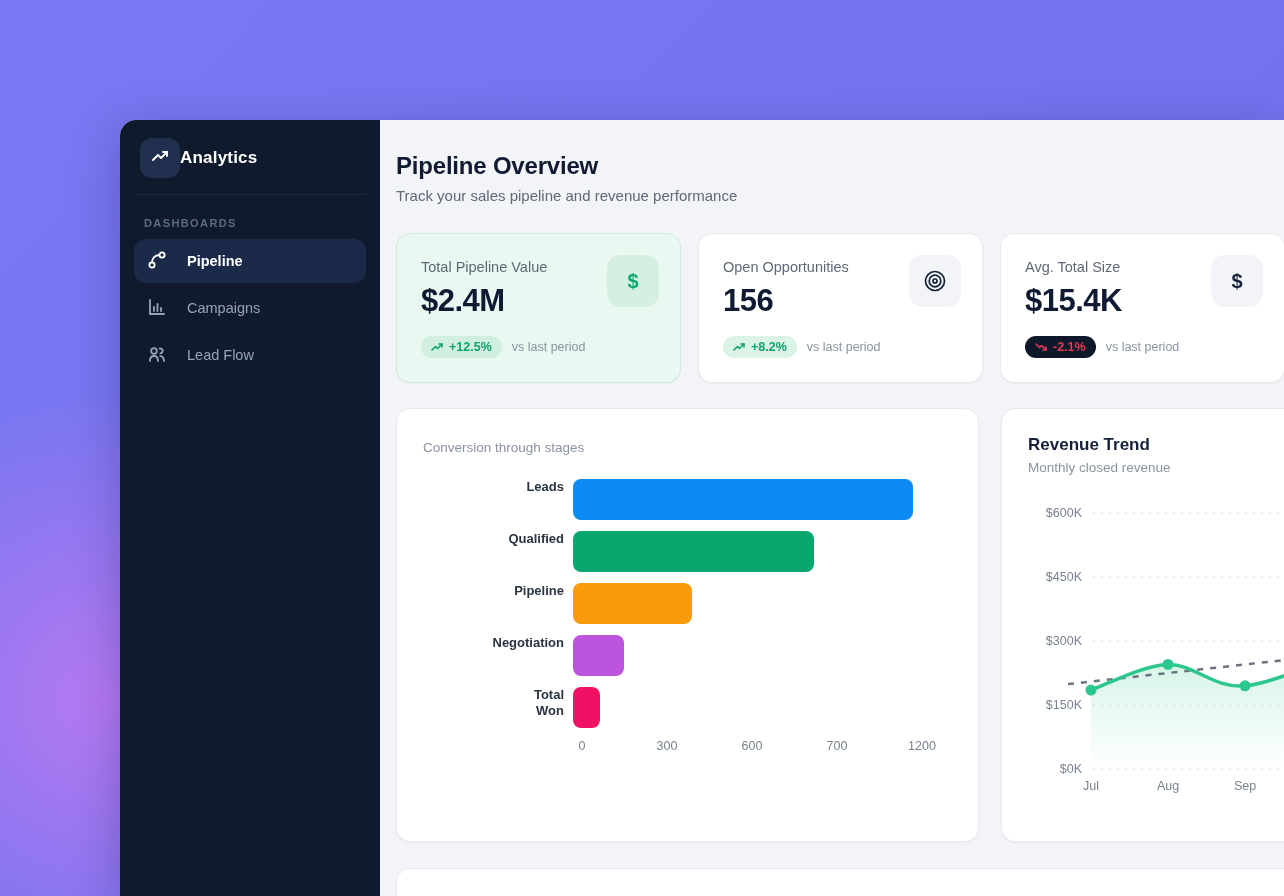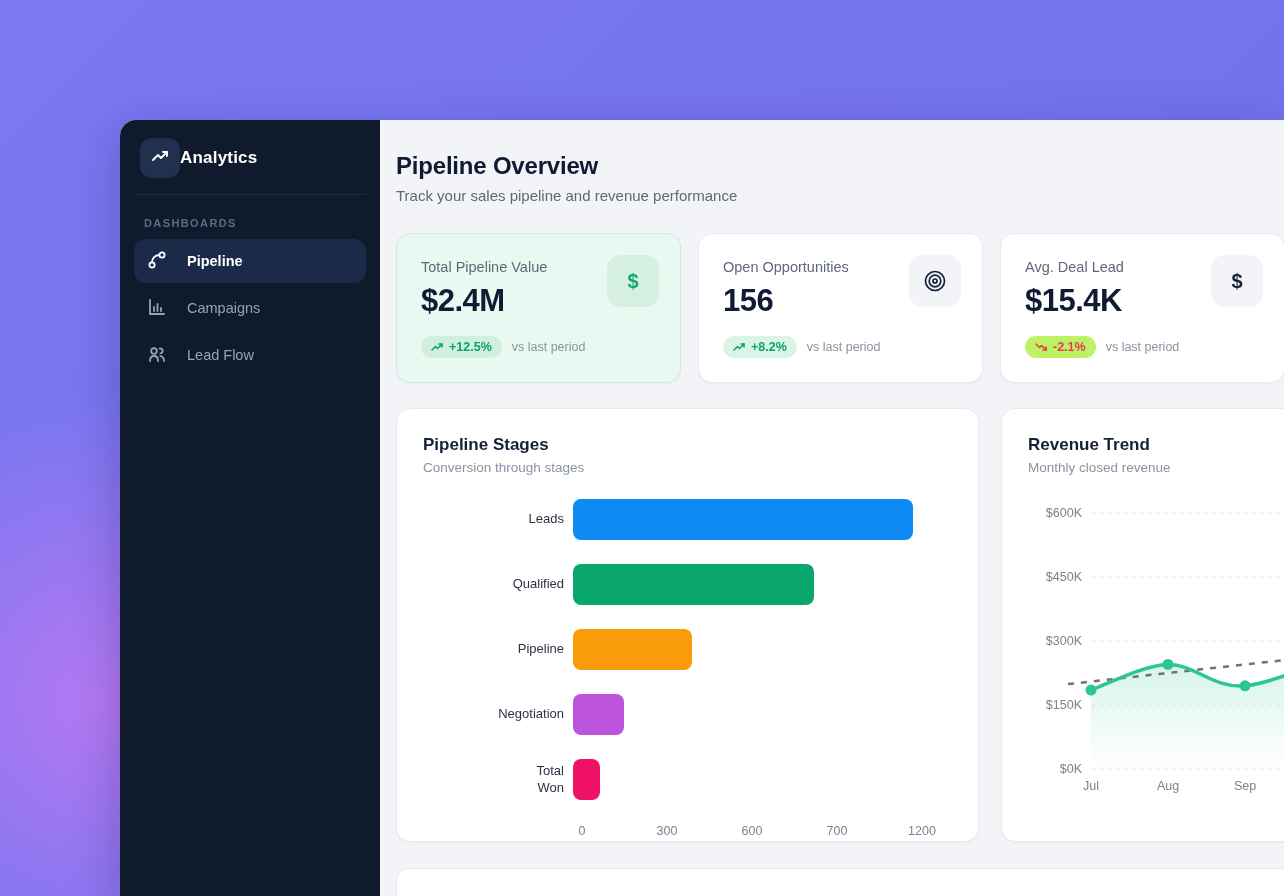--- a/index.html
+++ b/index.html
@@ -37,33 +37,33 @@
   .kpi-value{ font-size:31px; font-weight:800; color:#101b33; margin-top:8px; letter-spacing:-.5px; }
   .kpi-icon{ position:absolute; top:21px; right:21px; width:52px; height:52px; border-radius:14px;
              display:flex; align-items:center; justify-content:center; font-size:20px; font-weight:600;
              background:#f2f4f7; color:#15213a; }
   .mint .kpi-icon{ background:#d5f0e1; color:#0fa873; }
   .kpi-delta-row{ display:flex; align-items:center; margin-top:17px; gap:10px; }
   .pill{ display:inline-flex; align-items:center; gap:5px; border-radius:999px; padding:4px 10px;
          font-size:12.5px; font-weight:700; }
   .pill.up{ background:#dcf4e7; color:#0ea36d; }
   .mint .pill.up{ background:#d0efdf; }
-  .pill.down{ background:#bef264; color:#e23b52; }
+  .pill.down{ background:#0f172a; color:#e23b52; }
   .compare{ font-size:12.5px; color:#8a93a1; }
   
   .charts-row{ display:flex; gap:22px; margin-top:25px; width:1200px; }
   .chart-card{ background:#fff; border:1px solid #e8eaef; border-radius:14px; padding:26px;
                box-shadow:0 1px 2px rgba(16,24,40,.04); height:434px; }
   .chart-card.left{ width:583px; }
   .chart-card.right{ width:590px; }
   .chart-title{ font-size:17px; font-weight:700; color:#15213a; }
   .chart-subtitle{ margin-top:5px; font-size:13.5px; color:#8a93a1; }
   
   .bars{ margin-top:24px; }
-  .bar-row{ display:flex; align-items:center; margin-bottom:24px; }
+  .bar-row{ display:flex; align-items:flex-start; margin-bottom:11px;font-weight:bold; }
   .bar-label{ width:150px; padding-right:9px; text-align:right; font-size:13px; color:#2a3442;
               line-height:1.25; white-space:pre-line; }
   .bar-track{ width:340px; }
   .bar-fill{ height:41px; border-radius:8px; }
   .bar-xaxis{ position:relative; height:20px; margin-left:159px; width:340px; margin-top:9px; }
   .bar-xaxis span{ position:absolute; transform:translateX(-50%); font-size:12.5px; color:#79828f; }
   
   .rev-wrap{ margin-top:12px; }
   .grid{ stroke:#dfe3e9; stroke-width:1; stroke-dasharray:3 5; }
   .ax{ font-family:"Liberation Sans", sans-serif; font-size:12.5px; fill:#79828f; }
@@ -167,40 +167,39 @@
               <polyline points="1,8 4.5,4.5 6.5,6.5 11,2"></polyline>
                 <polyline points="8,2 11,2 11,5"></polyline>
             </svg>
             <span>+8.2%</span>
           </span>
           <span class="compare">vs last period</span>
         </div>
       </div>
 
       <div class="kpi-card">
-        <div class="kpi-label">Avg. Deal Lead</div>
+        <div class="kpi-label">Avg. Total Size</div>
         <div class="kpi-value">$15.4K</div>
         <div class="kpi-icon">$</div>
         <div class="kpi-delta-row">
           <span class="pill down">
             <svg width="13" height="10" viewBox="0 0 13 10" fill="none" stroke="currentColor" stroke-width="1.6" stroke-linecap="round" stroke-linejoin="round">
               <polyline points="1,2 4.5,5.5 6.5,3.5 11,8"></polyline>
                 <polyline points="8,8 11,8 11,5"></polyline>
             </svg>
             <span>-2.1%</span>
           </span>
           <span class="compare">vs last period</span>
         </div>
       </div>
     </div>
 
     <div class="charts-row">
 
       <section class="chart-card left">
-        <div class="chart-title">Pipeline Stages</div>
         <div class="chart-subtitle">Conversion through stages</div>
         <div class="bars">
           <div class="bar-row">
             <div class="bar-label">Leads</div>
             <div class="bar-track">
                 <div class="bar-fill" style="width: 100%; background: rgb(13, 139, 242);"></div>
               </div>
           </div>
           <div class="bar-row">
             <div class="bar-label">Qualified</div>

